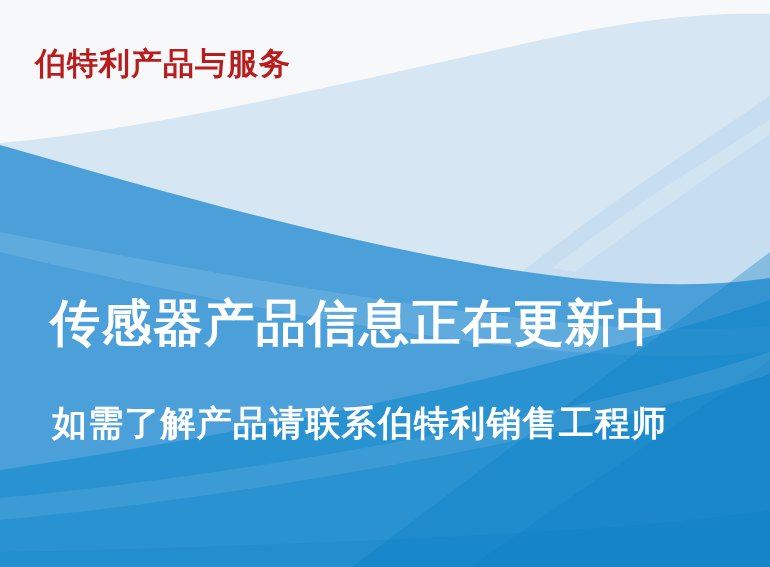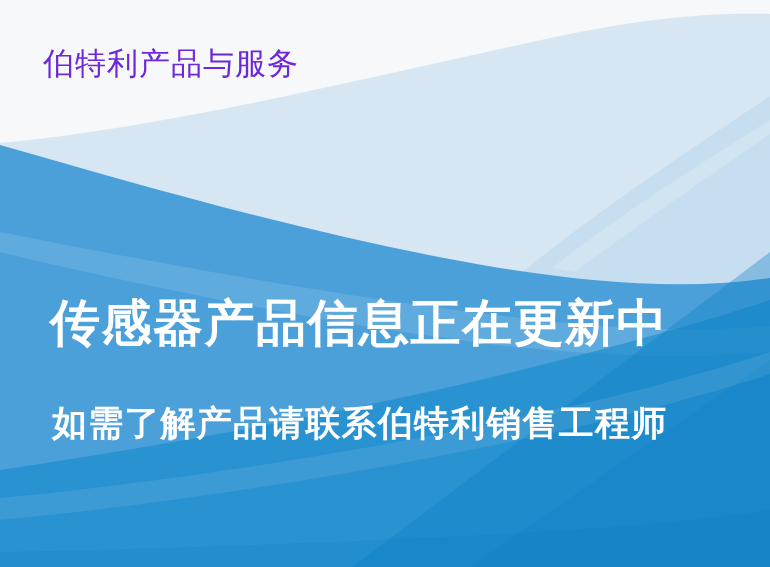--- a/index.html
+++ b/index.html
@@ -32,28 +32,28 @@
   
   #text-layer {
     position: absolute;
     inset: 0;
     width: 770px;
     height: 567px;
   }
 
   #brand-title {
     position: absolute;
-    left: 43px;
+    left: 35px;
     top: 46px;
     font-size: 31px;
-    font-weight: normal;
+    font-weight: bold;
     letter-spacing: 1px;
     line-height: 1.15;
     white-space: nowrap;
-    color: #6d28d9;
+    color: #b91c1c;
   }
 
   #headline-primary {
     position: absolute;
     left: 50px;
     top: 296px;
     font-size: 50px;
     font-weight: bold;
     letter-spacing: 1.5px;
     line-height: 1.1;

